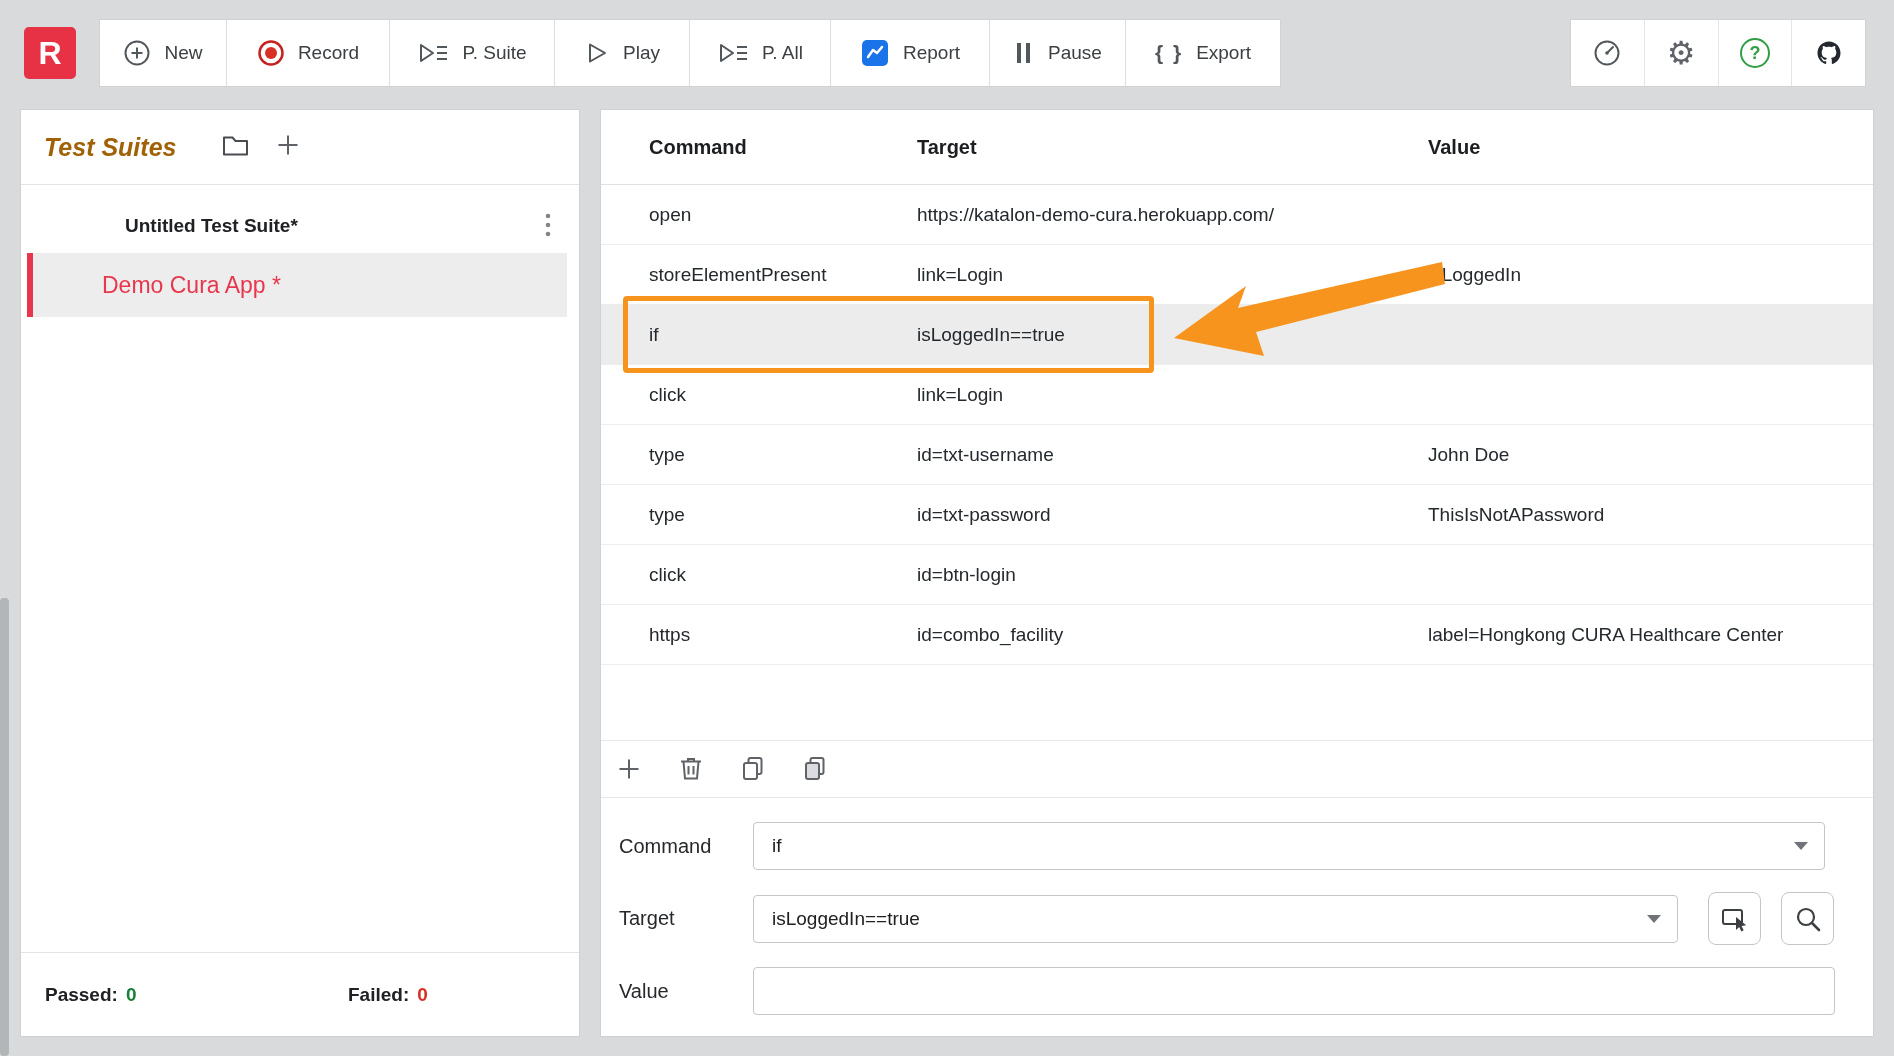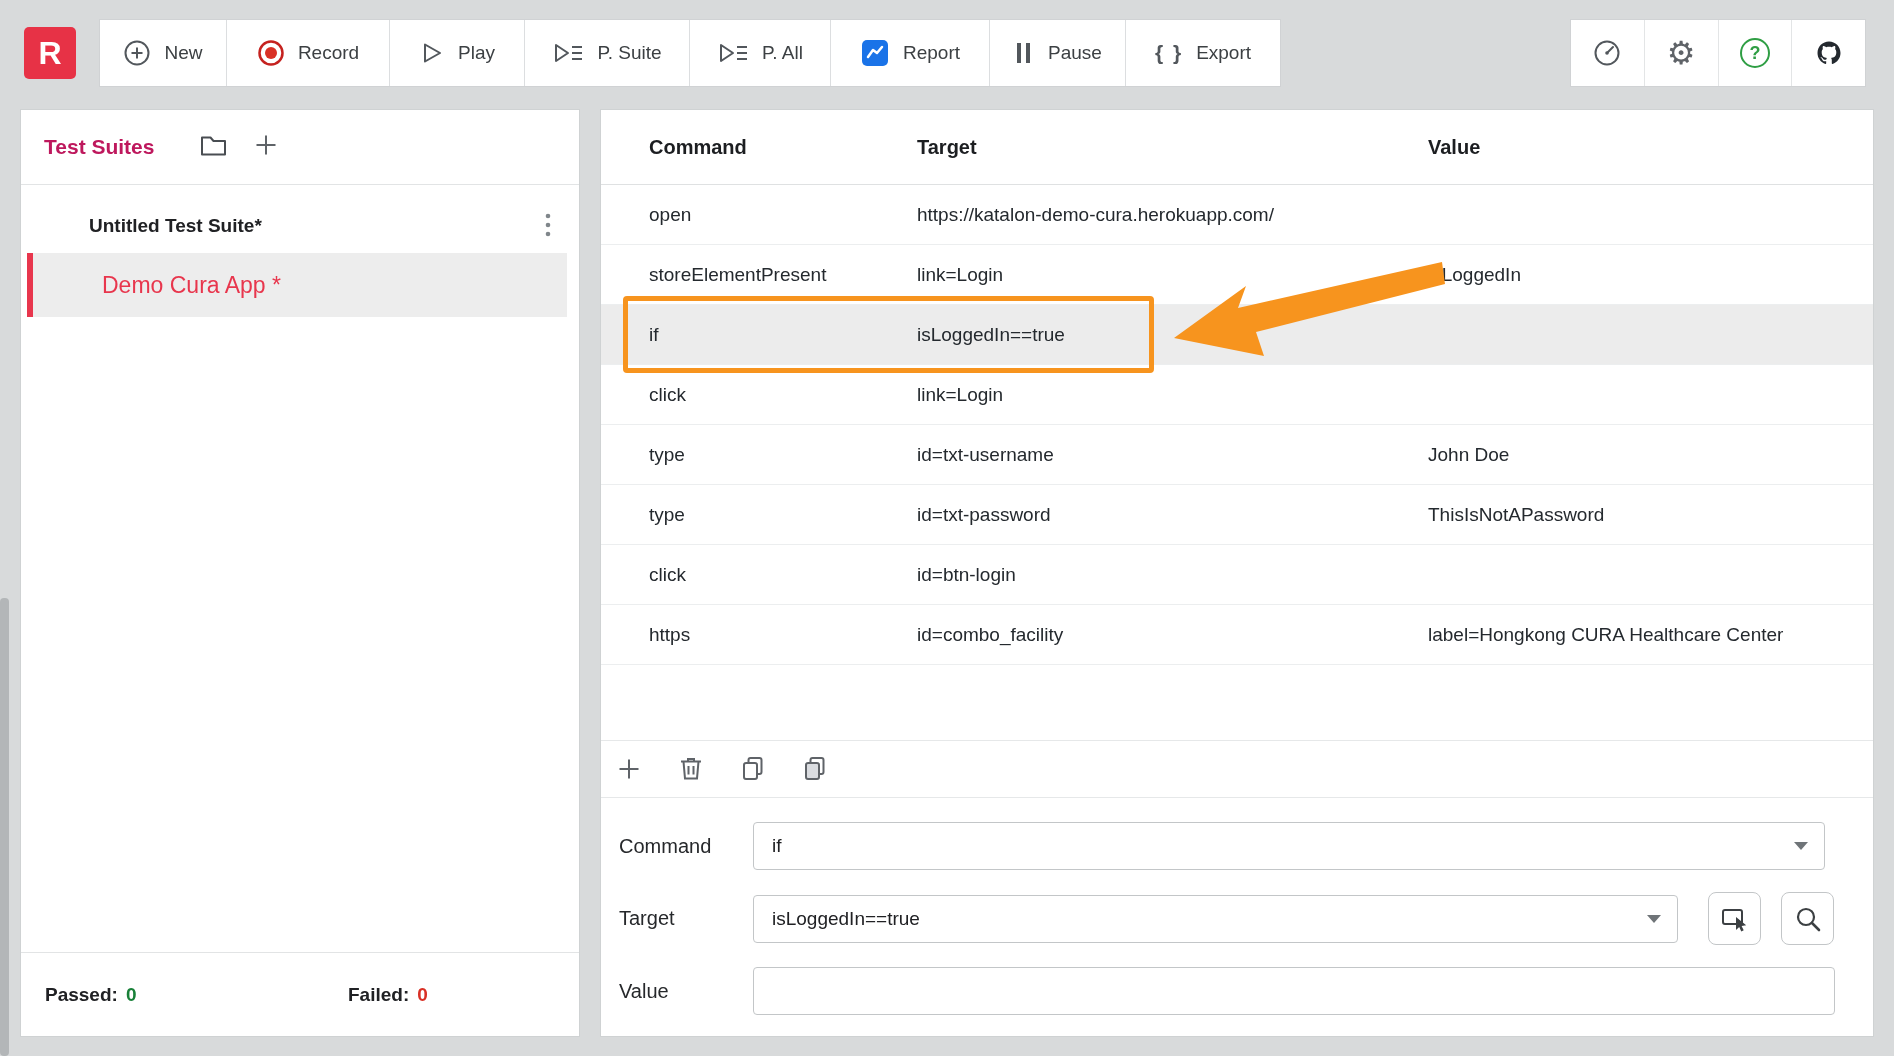--- a/index.html
+++ b/index.html
@@ -21,24 +21,24 @@
   .igcell { flex:1; display:flex; align-items:center; justify-content:center; border-right:1px solid #e3e5e6;
             background:#fff; border-top:none; border-bottom:none; border-left:none; cursor:pointer; }
   .igcell:last-child { border-right:none; }
   .gear-glyph { font-size:32px; color:#5f6368; line-height:1; }
   .help-badge { width:30px; height:30px; border:2.5px solid #2f9e44; border-radius:50%; color:#2f9e44;
                 font-weight:700; font-size:18px; display:flex; align-items:center; justify-content:center; }
 
   
   .sidebar { position:absolute; left:20px; top:109px; width:560px; height:928px; background:#fff; border:1px solid #cfd2d3; }
   .sb-header { height:75px; display:flex; align-items:center; padding-left:23px; border-bottom:1px solid #e2e4e5; }
-  .sb-title { font-size:21px; font-weight:700; color:#be185d; }
+  .sb-title { font-size:25px; font-weight:700; color:#a16207;font-style:italic; }
   .sb-folder { margin-left:46px; cursor:pointer; }
   .sb-plus { margin-left:26px; cursor:pointer; }
-  .suite-row { margin-top:14px; height:54px; display:flex; align-items:center; padding:0 20px 0 68px; cursor:pointer; }
+  .suite-row { margin-top:14px; height:54px; display:flex; align-items:center; padding:0 20px 0 104px; cursor:pointer; }
   .suite-name { font-size:19px; font-weight:700; color:#202124; }
   .kebab-btn { margin-left:auto; background:none; border:none; cursor:pointer; padding:4px 8px; }
   .case-row { height:64px; margin:0 12px 0 6px; border-left:6px solid #e8364d; background:#ededed;
               display:flex; align-items:center; padding-left:69px; cursor:pointer; }
   .case-name { color:#e8364d; font-size:23px; }
   .sb-footer { position:absolute; bottom:0; left:0; right:0; height:84px; border-top:1px solid #e2e4e5; }
   .stat { position:absolute; top:50%; transform:translateY(-50%); font-size:19px; font-weight:700; color:#202124; }
   .stat-passed { left:24px; } .stat-failed { left:306px;margin-left:21px; }
   .count-green { color:#188038; margin-left:8px; } .count-red { color:#d93025; margin-left:8px; }
 
@@ -93,32 +93,32 @@
         </svg>
       <span>New</span>
     </button>
     <button class="tb" style="width:163px">
       <svg width="28" height="28" viewBox="0 0 28 28">
           <circle cx="14" cy="14" r="11.5" fill="none" stroke="#c5221f" stroke-width="2.5"></circle>
           <circle cx="14" cy="14" r="6" fill="#d93025"></circle>
         </svg>
       <span>Record</span>
     </button>
-    <button class="tb" style="width:135px">
-      <svg width="26" height="26" viewBox="0 0 26 26">
-          <path d="M6 4.5 L21 13 L6 21.5 Z" fill="none" stroke="#52575c" stroke-width="2" stroke-linejoin="round"></path>
-        </svg>
-      <span>Play</span>
-    </button>
     <button class="tb" style="width:165px">
       <svg width="32" height="26" viewBox="0 0 32 26">
           <path d="M4 5 L16 13 L4 21 Z" fill="none" stroke="#52575c" stroke-width="2" stroke-linejoin="round"></path>
           <path d="M20 7h10M20 13h10M20 19h10" stroke="#52575c" stroke-width="2"></path>
         </svg>
       <span>P. Suite</span>
+    </button>
+    <button class="tb" style="width:135px">
+      <svg width="26" height="26" viewBox="0 0 26 26">
+          <path d="M6 4.5 L21 13 L6 21.5 Z" fill="none" stroke="#52575c" stroke-width="2" stroke-linejoin="round"></path>
+        </svg>
+      <span>Play</span>
     </button>
     <button class="tb" style="width:141px">
       <svg width="32" height="26" viewBox="0 0 32 26">
           <path d="M4 5 L16 13 L4 21 Z" fill="none" stroke="#52575c" stroke-width="2" stroke-linejoin="round"></path>
           <path d="M20 7h10M20 13h10M20 19h10" stroke="#52575c" stroke-width="2"></path>
         </svg>
       <span>P. All</span>
     </button>
     <button class="tb" style="width:159px">
       <svg width="30" height="30" viewBox="0 0 30 30">

